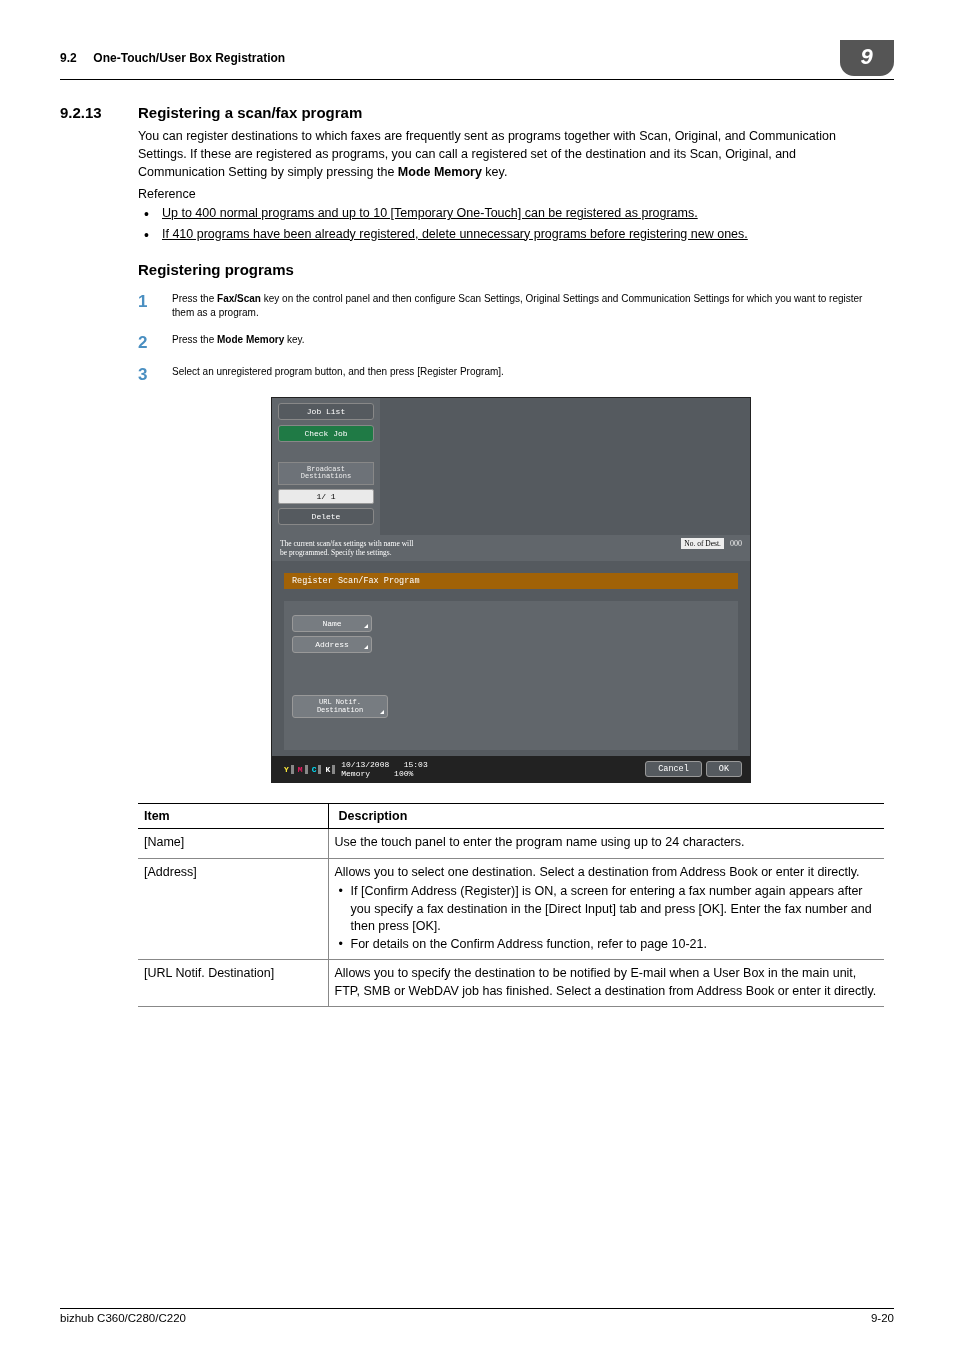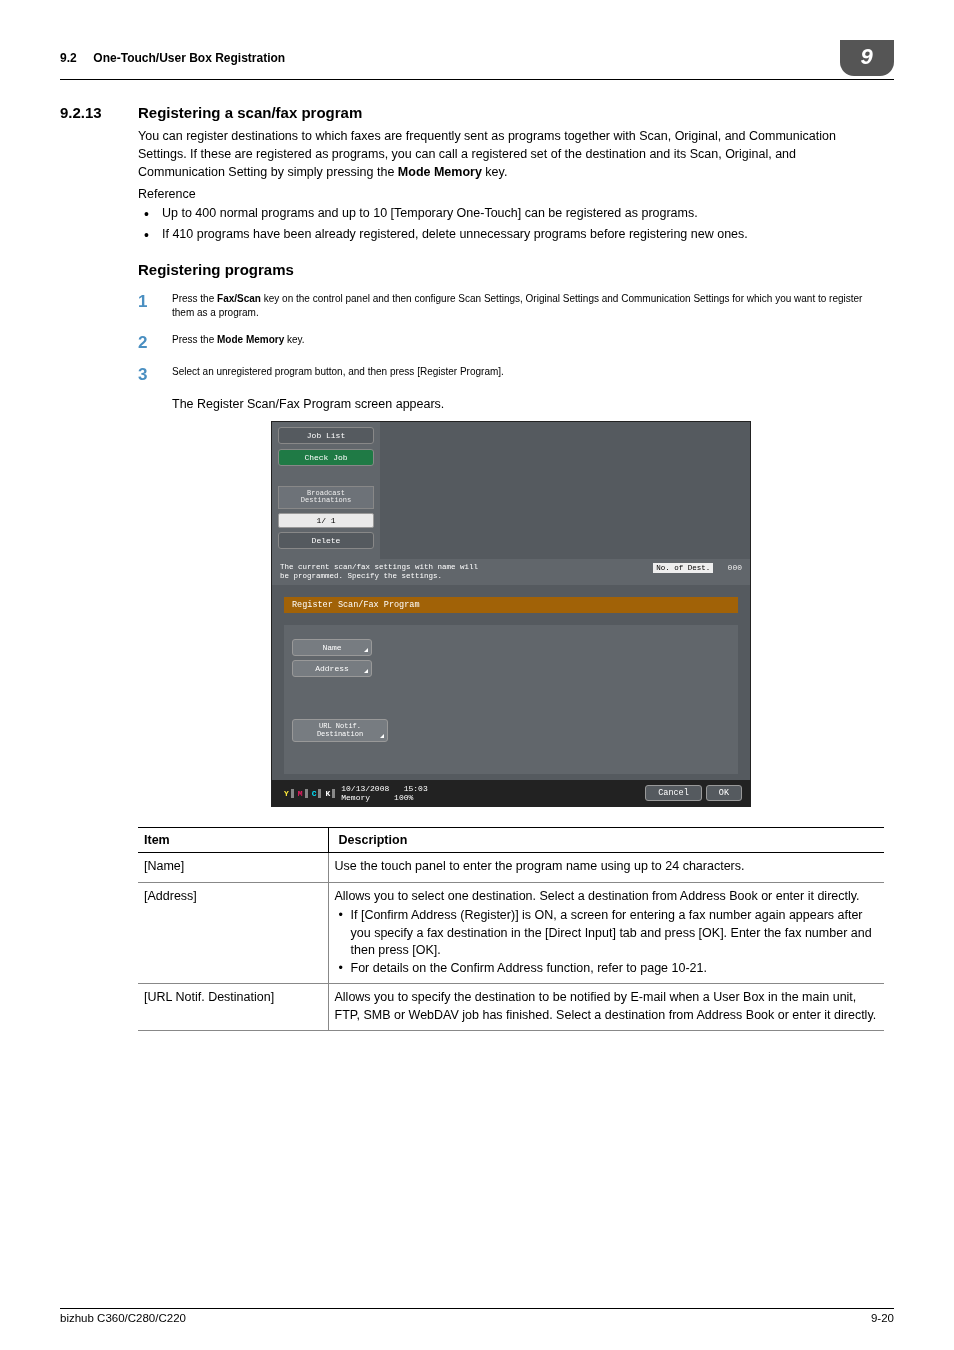--- a/index.html
+++ b/index.html
@@ -64,20 +64,21 @@
   }
   .ref-label {
     font-size: 12.5px;
     margin-top: 2px;
     margin-bottom: 3px;
   }
   .bullet-list {
     list-style: none;
     padding-left: 0;
     margin-bottom: 18px;
+    text-decoration: underline;
   }
   .bullet-list li {
     font-size: 12.5px;
     line-height: 1.45;
     position: relative;
     padding-left: 24px;
     margin-bottom: 2px;
   }
   .bullet-list li::before {
     content: "\2022";
@@ -166,20 +167,21 @@
     text-align: center;
     padding: 3px;
     color: #fff;
   }
   .ss-right { flex: 1; background: #555a5f; display:flex; flex-direction:column; }
   .ss-prompt {
     display:flex;
     justify-content:space-between;
     padding: 4px 8px;
     background:#61666b;
+    font-family:Liberation Serif, serif;
   }
   .ss-prompt-left { font-size:7.5px; line-height:1.2; color:#fff; }
   .ss-dest-count { background:#eee; color:#000; padding:1px 3px; font-size:7.5px; }
   .ss-subtitle {
     background:#a16207;
     color:#fff;
     padding:3px 8px;
     font-size:8.5px;
     margin:12px 12px 12px 12px;
   }
@@ -313,21 +315,20 @@
       <span>Press the </span><b>Mode Memory</b><span> key.</span>
     </div>
   </div>
 
   <div class="step">
     <div class="step-num">3</div>
     <div class="step-body">
       <span>Select an unregistered program button, and then press [Register Program].</span>
     </div>
   </div>
-  <div class="step-extra">The Register Scan/Fax Program screen appears.</div>
 
   <div class="screenshot">
     <div class="ss-top">
       <div class="ss-left">
         <div class="ss-btn">Job List</div>
         <div class="ss-btn check">Check Job</div>
         <div class="ss-broadcast">Broadcast Destinations</div>
         <div class="ss-left-spacer"></div>
         <div class="ss-paginate">1/  1</div>
         <div class="ss-delete">Delete</div>

